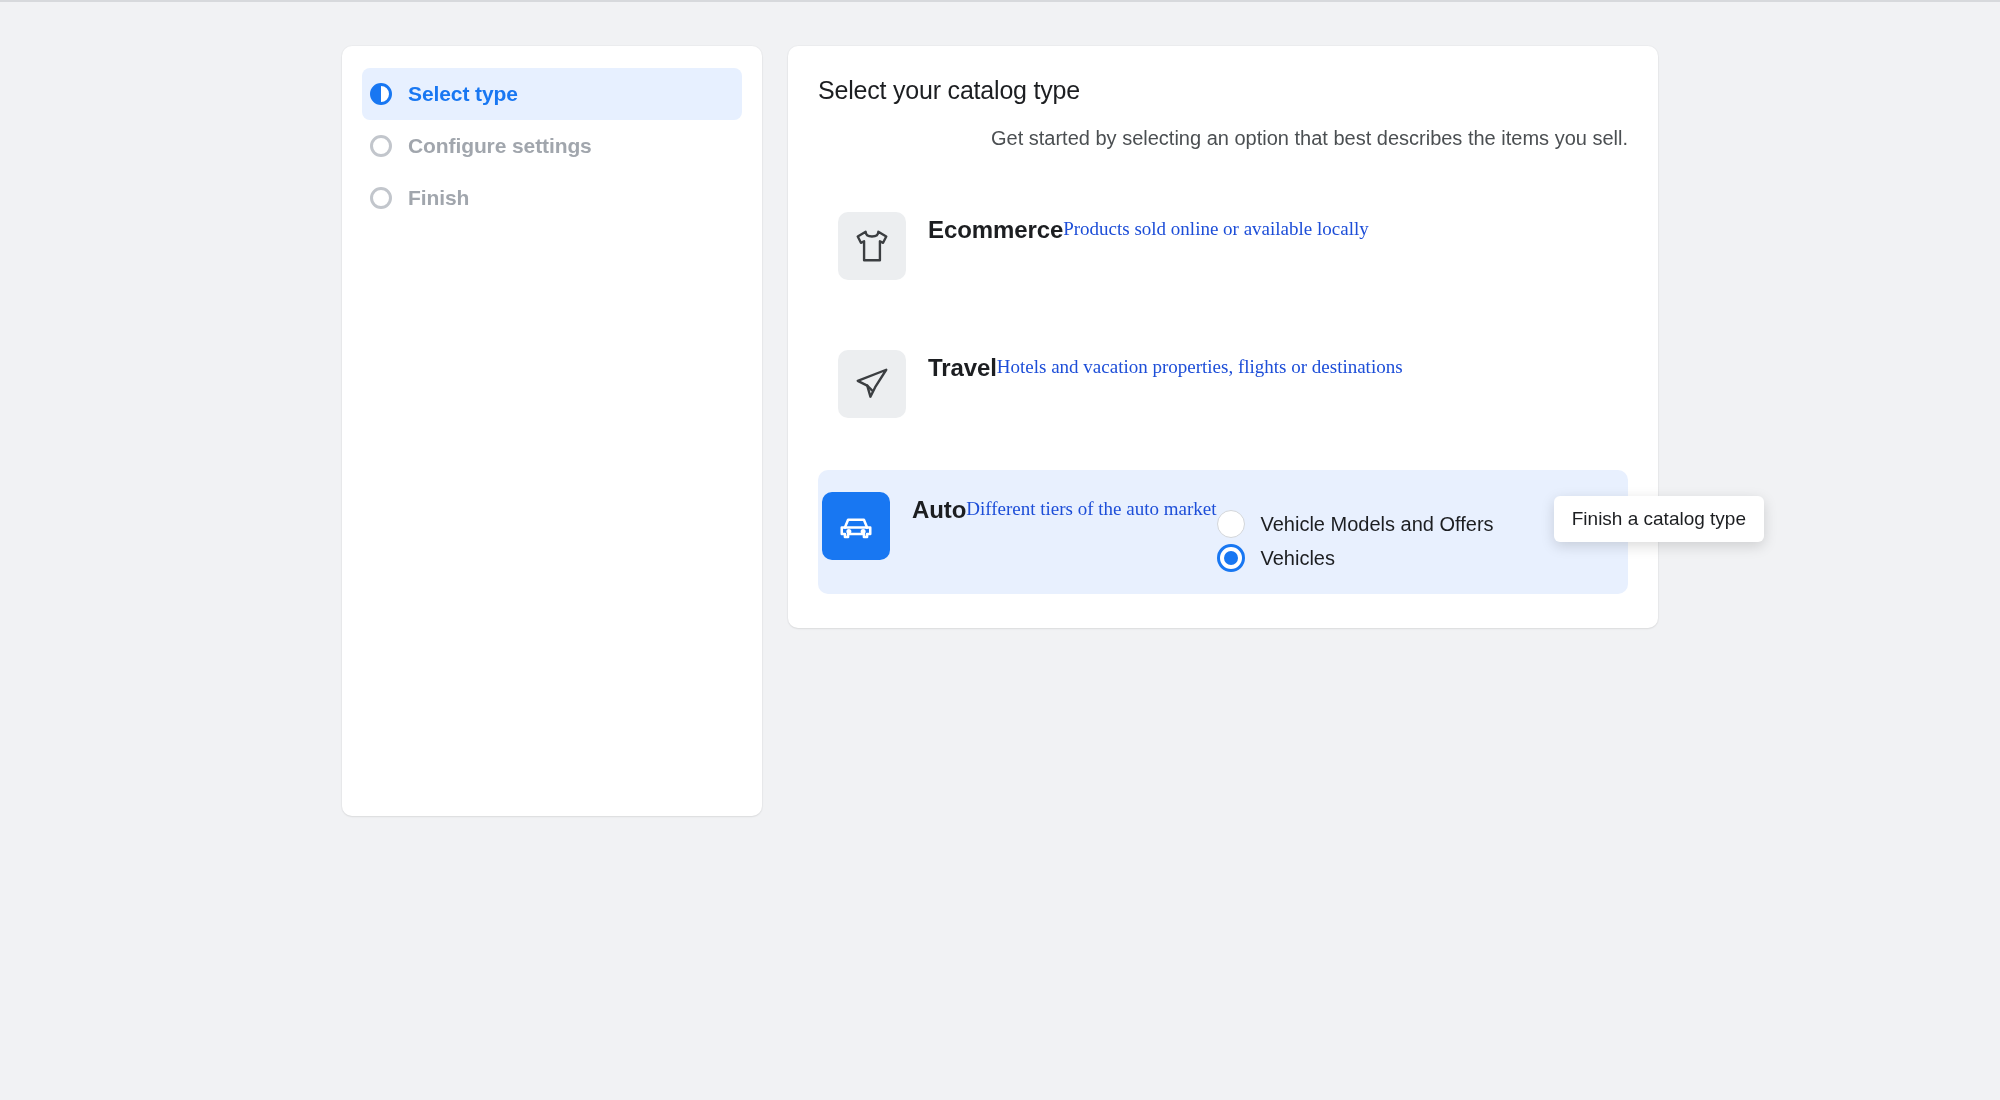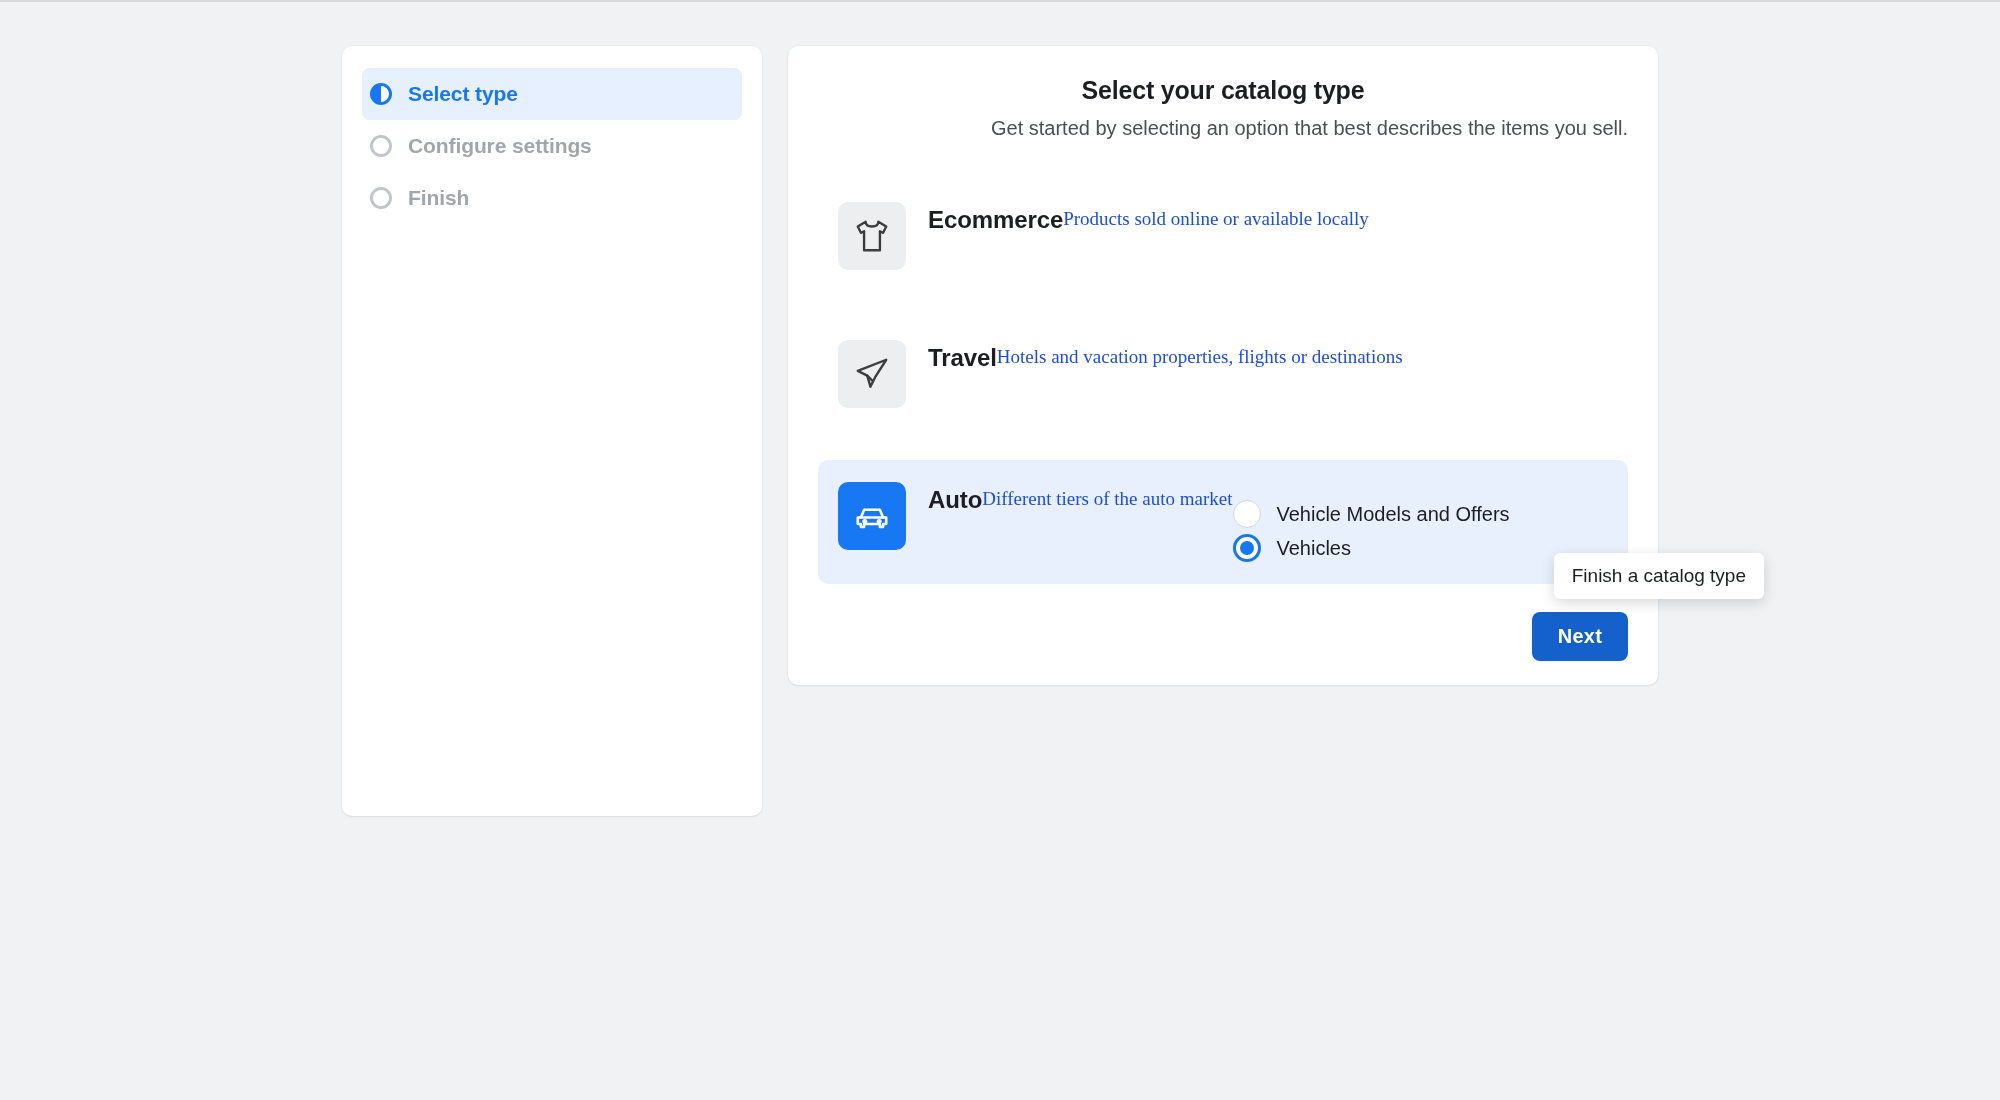--- a/index.html
+++ b/index.html
@@ -71,24 +71,23 @@
   }
   
   .main {
     width: 870px;
     padding: 30px 30px 24px 30px;
     box-sizing: border-box;
     position: relative;
   }
   .main-title {
     font-size: 25px;
-    font-weight: 700;
-    margin: 0 0 10px 0;
+    font-weight: 400;
+    margin: 0 0 20px 0;
     letter-spacing: -0.2px;
-    text-align: center;
   }
   .main-subtitle {
     font-size: 20px;
     color: #4b4f52;
     margin: 0 0 42px 0;
     line-height: 1.35;
     text-align: right;
   }
   .options {
     padding: 0 0 0 0;
@@ -98,21 +97,21 @@
     align-items: flex-start;
     gap: 22px;
     padding: 18px 20px;
     border-radius: 10px;
     margin-bottom: 34px;
     cursor: pointer;
   }
   .option.selected {
     background: #e8f0fe;
     margin-bottom: 10px;
-    padding: 22px 20px 22px 20px;
+    padding: 22px 20px 22px 4px;
   }
   .opt-icon {
     width: 68px;
     height: 68px;
     border-radius: 10px;
     background: #eceef0;
     display: flex;
     align-items: center;
     justify-content: center;
     flex: 0 0 auto;
@@ -285,20 +284,17 @@
                   <div class="radio-inner"></div>
                 </div>
               <div class="radio-label">Vehicles</div>
             </div>
           </div>
         </div>
       </div>
 
     </div>
 
-    <div class="footer">
-      <button class="next-btn">Next</button>
-    </div>
 
     <div class="tooltip">Finish a catalog type</div>
   </div>
 
 </div>
 
 </body></html>

